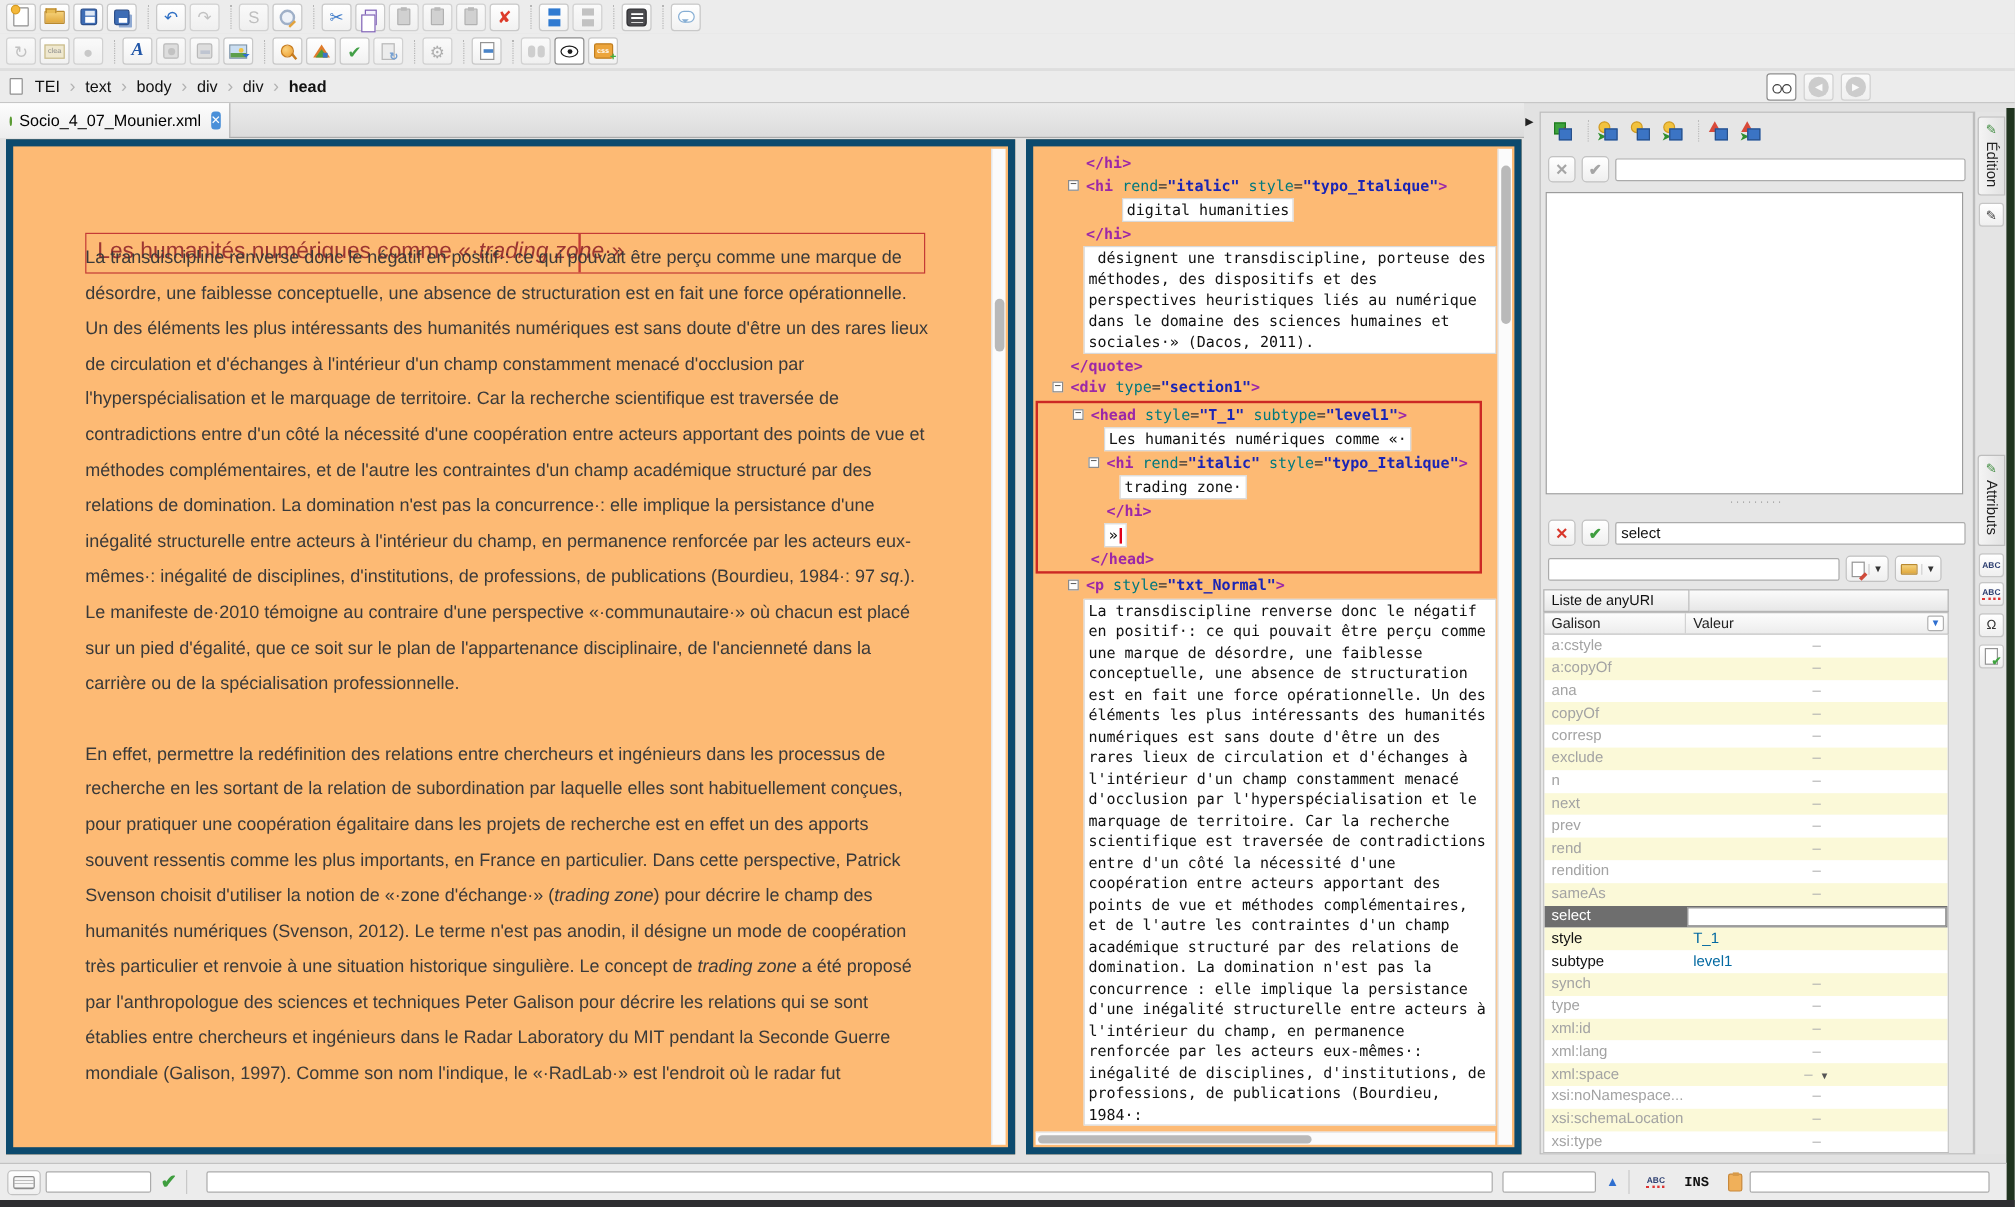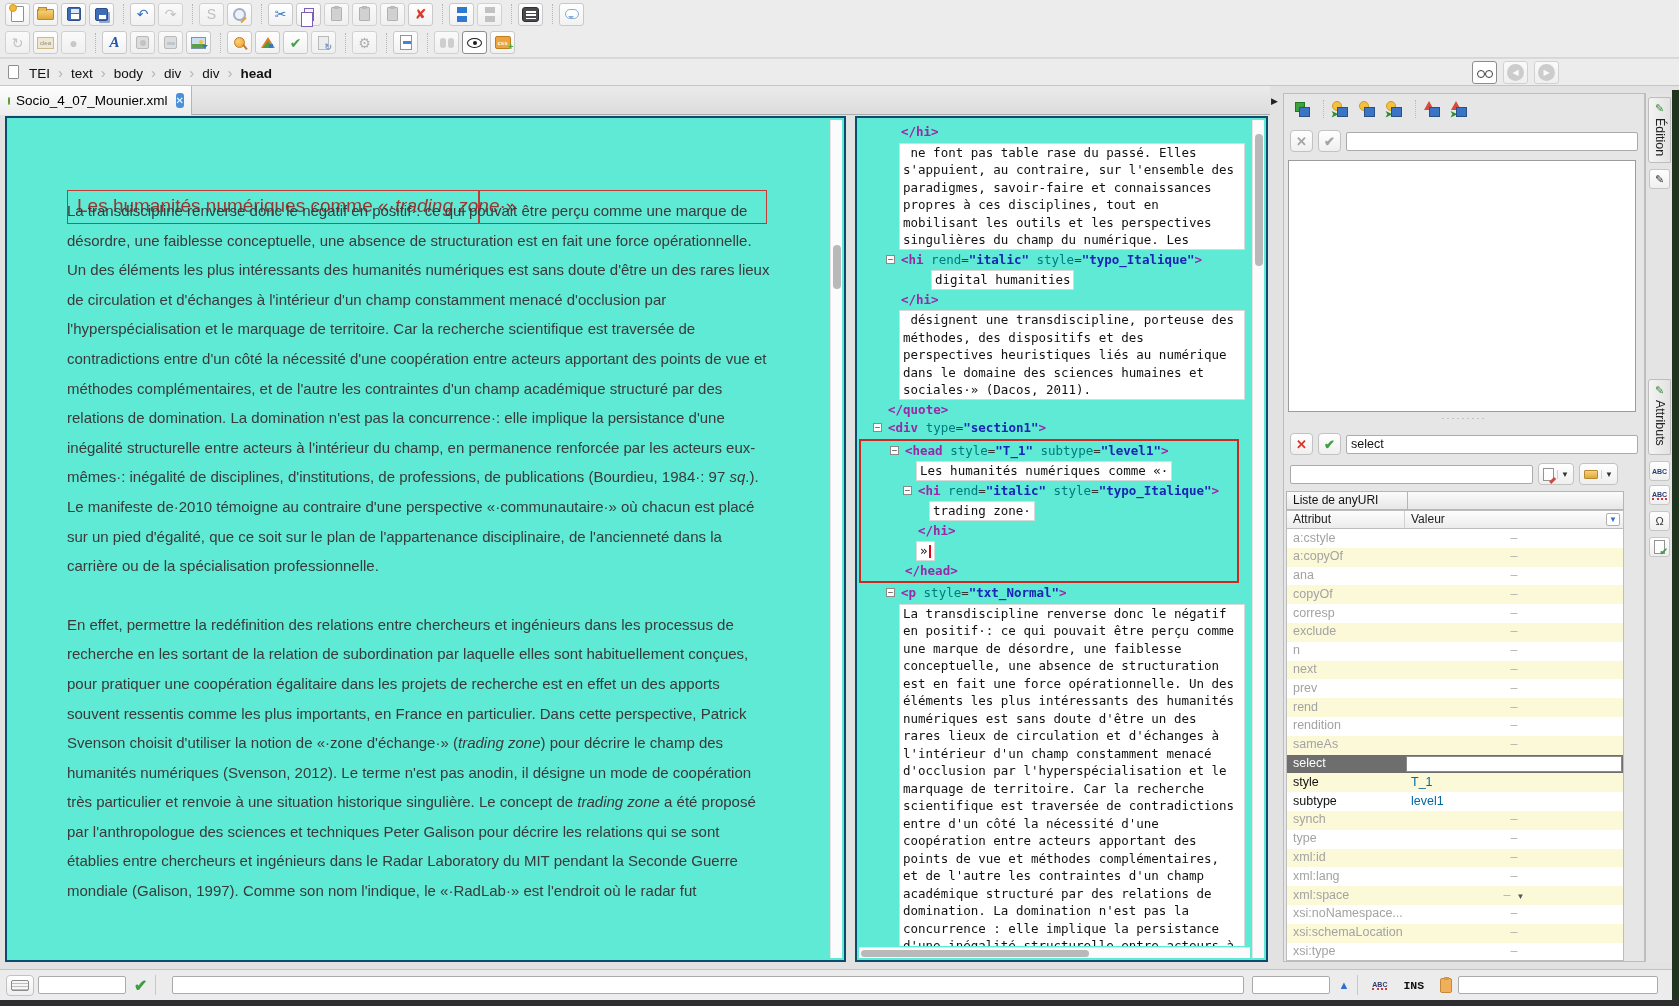--- a/index.html
+++ b/index.html
@@ -98,21 +98,21 @@
   
   #tabbar { position:absolute; top:86px; left:0; width:1270px; height:29px; background:linear-gradient(#ebebeb,#dcdcdc); border-bottom:1px solid #ababab; }
   .tab { position:absolute; left:0; top:0; width:192px; height:29px; background:linear-gradient(#fdfdfd,#ededed); border-right:1px solid #b5b5b5; display:flex; align-items:center; padding:0 8px; font-size:13.5px; }
   .tab-dot { width:8px; height:8px; border-radius:50%; background:#74bf46; border:1px solid #5a9a33; margin-right:6px; }
   .tab-close { width:15px; height:15px; margin-left:8px; border-radius:3px; background:#4a90d9; color:#fff; font-size:10px; line-height:15px; text-align:center; }
   .tab-dots { position:absolute; left:72px; top:25px; letter-spacing:3px; color:#b9b9b9; font-size:8px; }
   #collapse-arrow { position:absolute; left:1271px; top:96px; font-size:9px; color:#222; }
 
   
   #main { position:absolute; top:115px; left:0; width:1270px; height:854px; background:#e2e2e2; }
-  .pane { position:absolute; top:1px; background:#5eead4; border:2px solid #0c4a6e; overflow:hidden; }
+  .pane { position:absolute; top:1px; background:#fdba74; border:6px solid #0c4a6e; overflow:hidden; }
   #author-pane { left:5px; width:841px; height:846px; }
   #xml-pane { left:855px; width:413px; height:846px; }
 
   
   #title-box { position:absolute; left:60px; top:24px; width:700px; height:34px; border:1.5px solid #c43b36;margin-top:48px; }
   #title-box .tdivider { position:absolute; left:410px; top:0; bottom:0; width:1.5px; background:#c43b36; }
   #title-text { position:absolute; left:9px; top:4px; font-size:19px; color:#9c3532; white-space:nowrap; }
   #title-text em { font-style:italic; }
   #author-body { position:absolute; left:60px; top:78px; width:707px; font-size:15px; line-height:29.6px; color:#3a3a3a; }
   .apara { margin-bottom:29px; }
@@ -357,21 +357,20 @@
         <div class="apara"><span>En effet, permettre la redéfinition des relations entre chercheurs et ingénieurs dans les processus de recherche en les sortant de la relation de subordination par laquelle elles sont habituellement conçues, pour pratiquer une coopération égalitaire dans les projets de recherche est en effet un des apports souvent ressentis comme les plus importants, en France en particulier. Dans cette perspective, Patrick Svenson choisit d'utiliser la notion de «·zone d'échange·» (</span><em>trading zone</em><span>) pour décrire le champ des humanités numériques (Svenson, 2012). Le terme n'est pas anodin, il désigne un mode de coopération très particulier et renvoie à une situation historique singulière. Le concept de </span><em>trading zone</em><span> a été proposé par l'anthropologue des sciences et techniques Peter Galison pour décrire les relations qui se sont établies entre chercheurs et ingénieurs dans le Radar Laboratory du MIT pendant la Seconde Guerre mondiale (Galison, 1997). Comme son nom l'indique, le «·RadLab·» est l'endroit où le radar fut</span></div>
       </div>
     <div class="vscroll">
         <div class="vthumb"></div>
       </div>
   </div>
 
   <div id="xml-pane" class="pane">
     <div id="xml-content">
         <div class="xline" style="padding-left: 44px;"><span class="xel">&lt;/hi</span><span class="xel">&gt;</span></div>
-        <div class="xtext" style="margin-left: 42px; max-width: 346px;"> ne font pas table rase du passé. Elles s'appuient, au contraire, sur l'ensemble des paradigmes, savoir-faire et connaissances propres à ces disciplines, tout en mobilisant les outils et les perspectives singulières du champ du numérique. Les</div>
         <div class="xline" style="padding-left: 44px;"><span class="fold" style="left: 29px;">−</span><span class="xel">&lt;hi</span> <span class="xat">rend</span><span class="xeq">=</span><span class="xva">"italic"</span> <span class="xat">style</span><span class="xeq">=</span><span class="xva">"typo_Italique"</span><span class="xel">&gt;</span></div>
         <div class="xtext" style="margin-left: 74px; max-width: 333px;">digital humanities</div>
         <div class="xline" style="padding-left: 44px;"><span class="xel">&lt;/hi</span><span class="xel">&gt;</span></div>
         <div class="xtext" style="margin-left: 42px; max-width: 346px;"> désignent une transdiscipline, porteuse des méthodes, des dispositifs et des perspectives heuristiques liés au numérique dans le domaine des sciences humaines et sociales·» (Dacos, 2011).</div>
         <div class="xline" style="padding-left: 31px;"><span class="xel">&lt;/quote</span><span class="xel">&gt;</span></div>
         <div class="xline" style="padding-left: 31px;"><span class="fold" style="left: 16px;">−</span><span class="xel">&lt;div</span> <span class="xat">type</span><span class="xeq">=</span><span class="xva">"section1"</span><span class="xel">&gt;</span></div>
         <div class="xredbox">
           <div class="xline" style="padding-left: 44px;"><span class="fold" style="left: 29px;">−</span><span class="xel">&lt;head</span> <span class="xat">style</span><span class="xeq">=</span><span class="xva">"T_1"</span> <span class="xat">subtype</span><span class="xeq">=</span><span class="xva">"level1"</span><span class="xel">&gt;</span></div>
           <div class="xtext" style="margin-left: 55px; max-width: 333px;">Les humanités numériques comme «·</div>
           <div class="xline" style="padding-left: 57px;"><span class="fold" style="left: 42px;">−</span><span class="xel">&lt;hi</span> <span class="xat">rend</span><span class="xeq">=</span><span class="xva">"italic"</span> <span class="xat">style</span><span class="xeq">=</span><span class="xva">"typo_Italique"</span><span class="xel">&gt;</span></div>
@@ -441,21 +440,21 @@
     <div class="ddbtn">
       <span class="sh-foldersm" style="position:relative"></span>
       <span class="ddarrow">▼</span>
     </div>
   </div>
   <div id="anyuri-row">
     <div class="hdrcell">Liste de anyURI</div>
     <div class="hdrcell"></div>
   </div>
   <div id="attr-colhdr">
-    <div class="c1">Attribut</div>
+    <div class="c1">Galison</div>
     <div class="c2"><span>Valeur</span>
       <span id="attr-filter-icon">▼</span>
     </div>
   </div>
   <div id="attr-rows">
       <div class="arow">
         <span class="acell name">a:cstyle</span>
         <span class="acell val dash">–</span>
       </div>
       <div class="arow alt">

